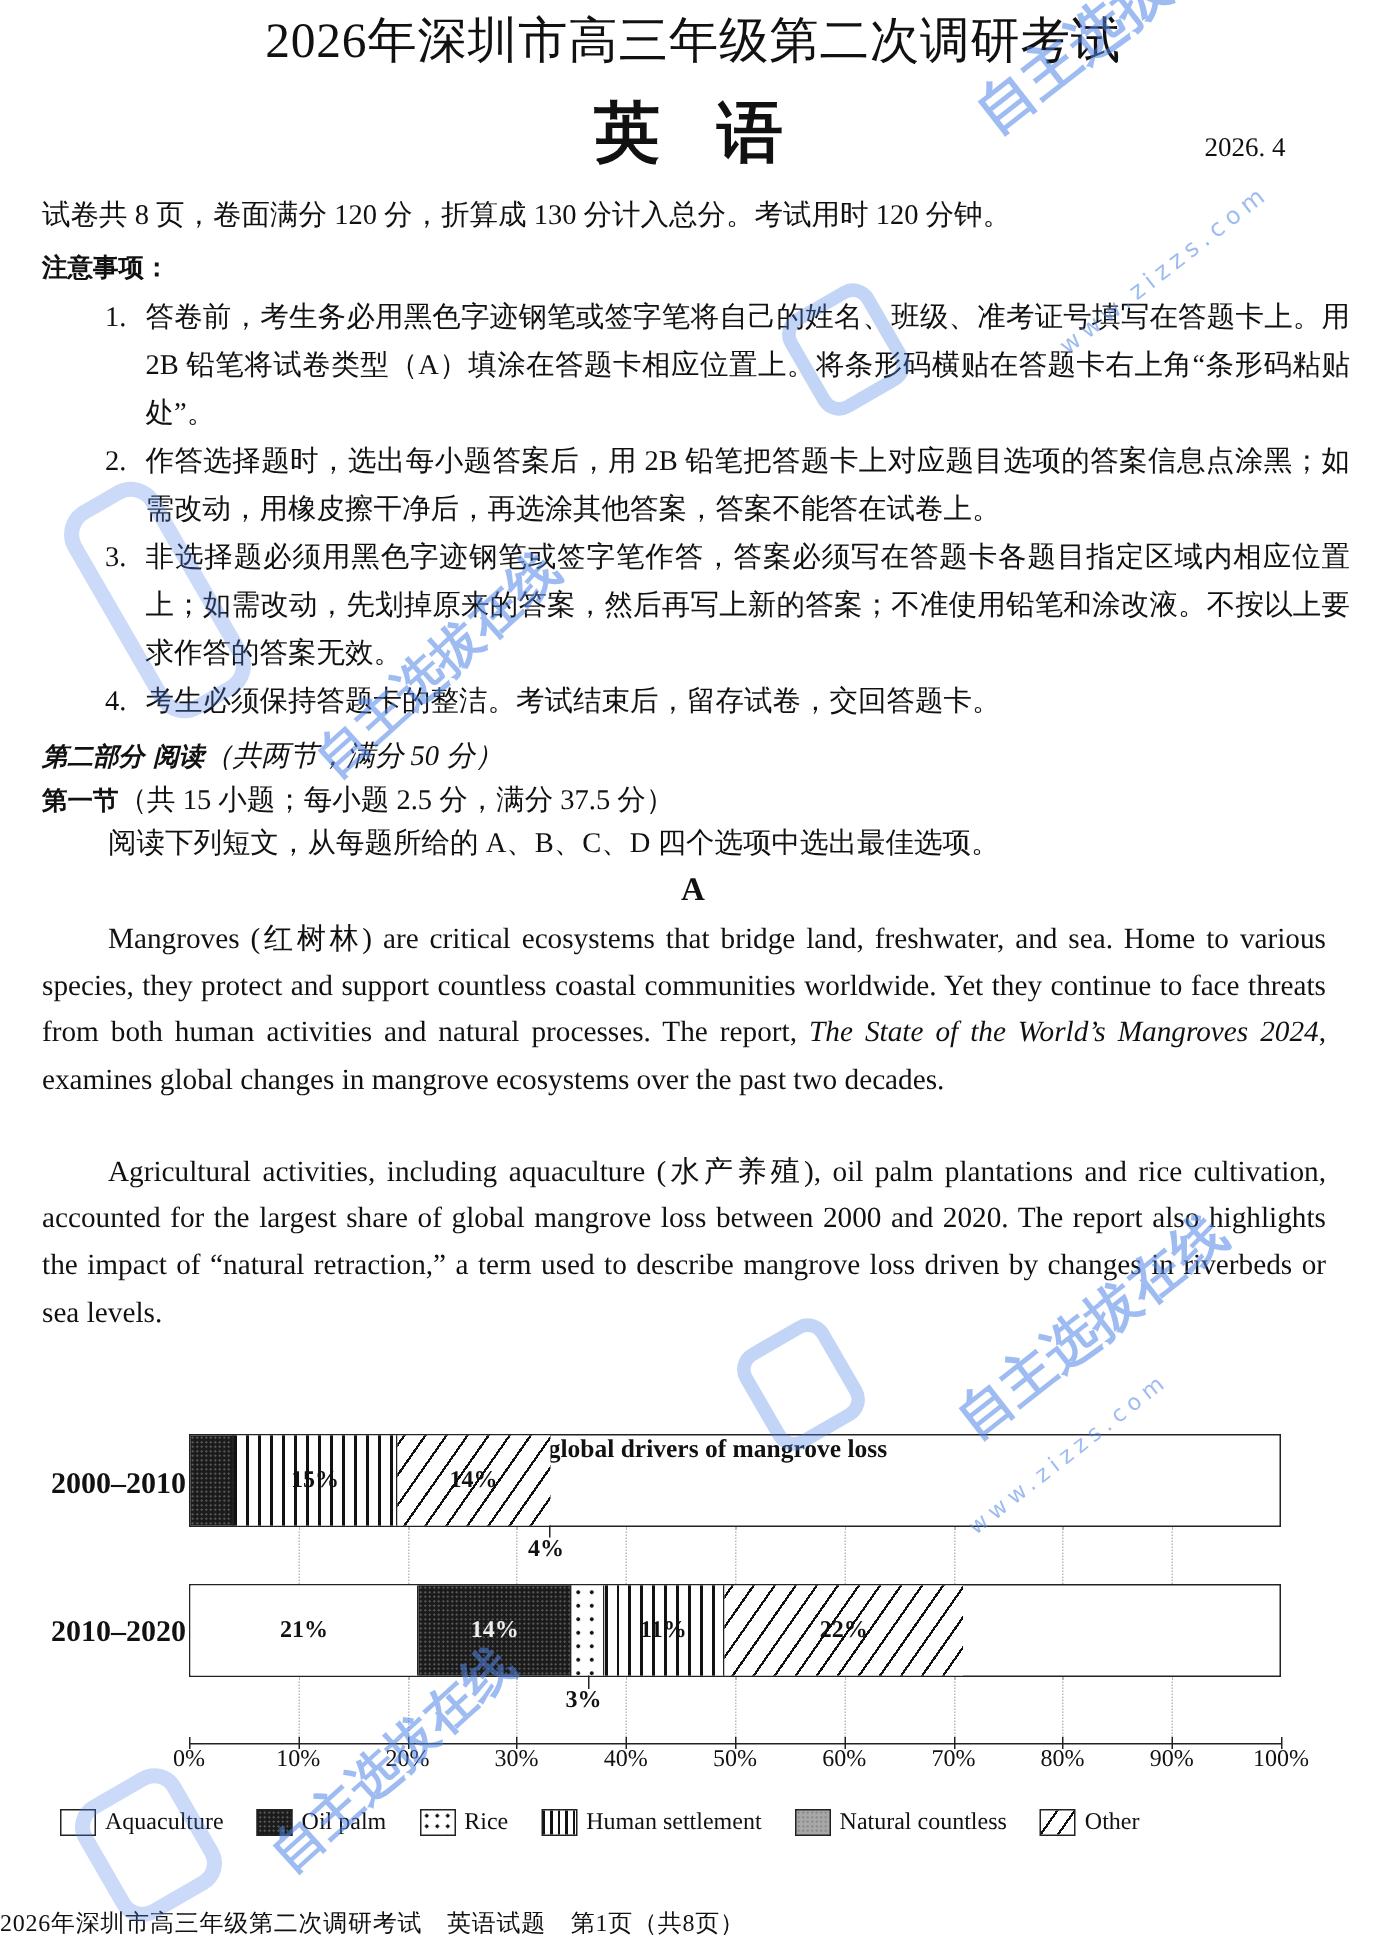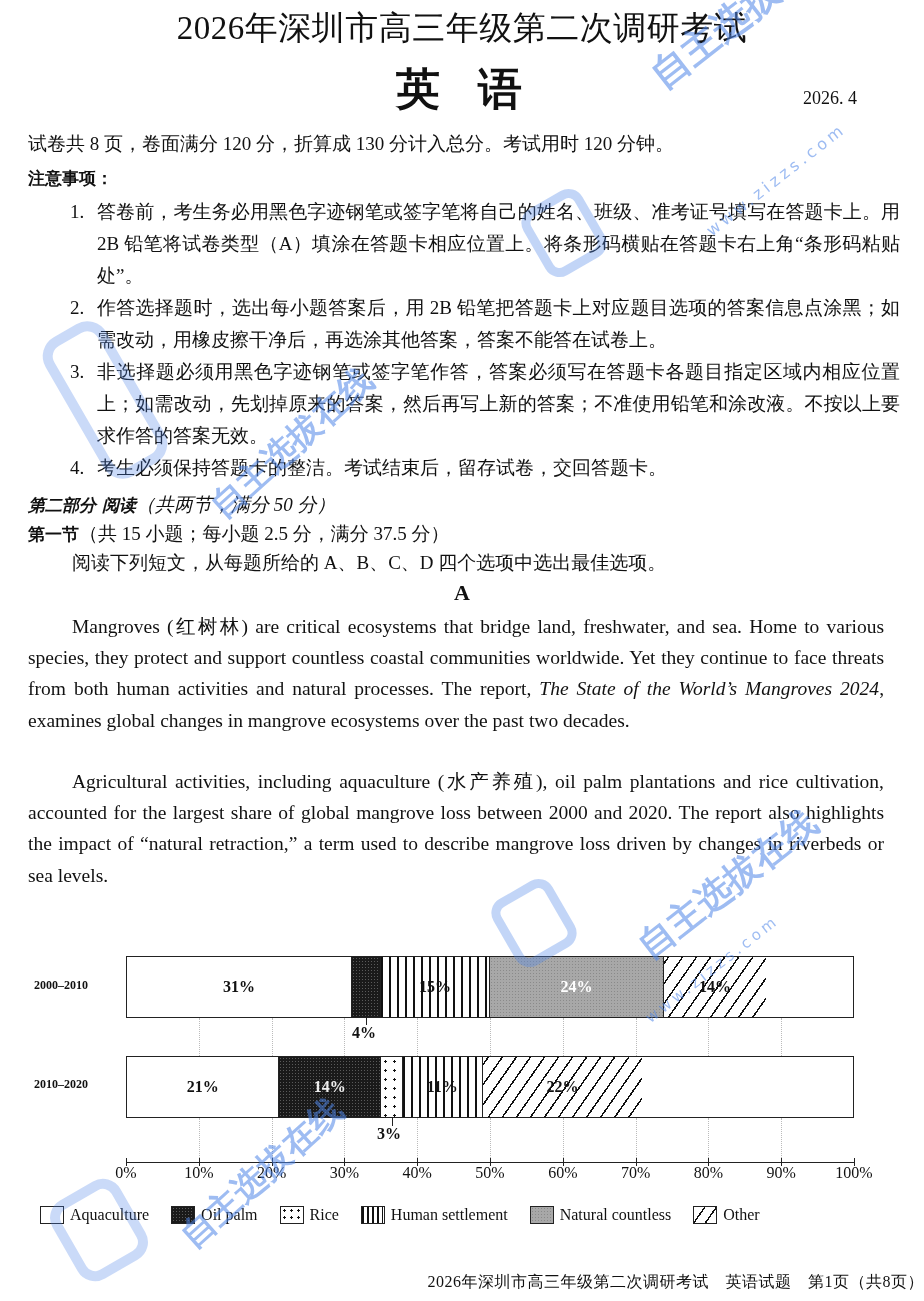--- a/index.html
+++ b/index.html
@@ -34,21 +34,21 @@
     .para {
       left: 28px; width: 856px; font-size: 19.5px; line-height: 31.2px;
       text-align: justify; text-indent: 44px;
     }
     .para1 { top: 611px; }
     .para2 { top: 766px; }
     .chart-title {
       left: 0; width: 924px; top: 912px; text-align: center;
       font-size: 17px; font-weight: bold; margin-top: 44px;
     }
-    .bar-label { left: 34px; font-size: 12px; font-weight: bold; }
+    .bar-label { left: 34px; font-size: 20px; font-weight: bold; }
     .bar {
       left: 126px; width: 728px; height: 62px; border: 1.5px solid #222;
       display: flex; box-sizing: border-box;
     }
     .seg {
       height: 100%; position: relative; box-sizing: border-box;
       border-right: 1px solid #222; display: flex; align-items: center; justify-content: center;
       font-size: 16px; font-weight: bold;
     }
     .seg:last-child { border-right: none; }
@@ -62,21 +62,21 @@
     .p-hum .v, .p-rice .v, .p-oth .v { background: rgba(255,255,255,0.0); }
     .callout { font-size: 16px; font-weight: bold; }
     .callout-line { width: 1px; background: #222; }
     .axis { left: 126px; top: 1162px; width: 728px; height: 1px; background: #222; }
     .tick { width: 1px; height: 8px; background: #222; top: 1158px; }
     .tick-label { top: 1164px; font-size: 16px; width: 60px; text-align: center; }
     .grid { width: 0; border-left: 1px dotted #bbb; }
     .legend { left: 40px; top: 1206px; display: flex; align-items: flex-end; font-size: 16px; }
     .leg-item { display: flex; align-items: center; margin-right: 22px; }
     .leg-swatch { width: 24px; height: 18px; border: 1px solid #222; box-sizing: border-box; margin-right: 6px; }
-    .footer { left: 0; width: 924px; top: 1272px; text-align: right; font-size: 16px; letter-spacing: 0.5px; }
+    .footer { left: 0; width: 924px; top: 1272px; text-align: left; font-size: 16px; letter-spacing: 0.5px; }
     .wm { color: #4f86e8; opacity: 0.55; font-family: "DejaVu Sans", sans-serif; font-weight: bold; pointer-events: none; }
   </style>
 </head>
 <body>
 
 <div class="abs title">2026年深圳市高三年级第二次调研考试</div>
 <div class="abs subject">英语</div>
 <div class="abs date">2026. 4</div>
 <div class="abs line cn-intro">试卷共 8 页，卷面满分 120 分，折算成 130 分计入总分。考试用时 120 分钟。</div>
 
@@ -132,29 +132,23 @@
     <div class="abs grid" style="left: 635.6px; top: 1018px; height: 38px;"></div>
     <div class="abs grid" style="left: 635.6px; top: 1118px; height: 40px;"></div>
     <div class="abs grid" style="left: 708.4px; top: 1018px; height: 38px;"></div>
     <div class="abs grid" style="left: 708.4px; top: 1118px; height: 40px;"></div>
     <div class="abs grid" style="left: 781.2px; top: 1018px; height: 38px;"></div>
     <div class="abs grid" style="left: 781.2px; top: 1118px; height: 40px;"></div>
   </div>
 
 <div class="abs bar-label" style="top:978px">2000–2010</div>
 <div class="abs bar" style="top:956px">
-    <div class="seg p-aqua" style="width: 31%;">
-      <span class="v">31%</span>
-    </div>
     <div class="seg p-oil" style="width: 4%;"></div>
     <div class="seg p-hum" style="width: 15%;">
       <span class="v">15%</span>
-    </div>
-    <div class="seg p-nat" style="width: 24%;">
-      <span class="v">24%</span>
     </div>
     <div class="seg p-oth" style="width: 14%;">
       <span class="v">14%</span>
     </div>
   </div>
 
 <div class="abs bar-label" style="top:1077px">2010–2020</div>
 <div class="abs bar" style="top:1056px">
     <div class="seg p-aqua" style="width: 21%;">
       <span class="v">21%</span>

